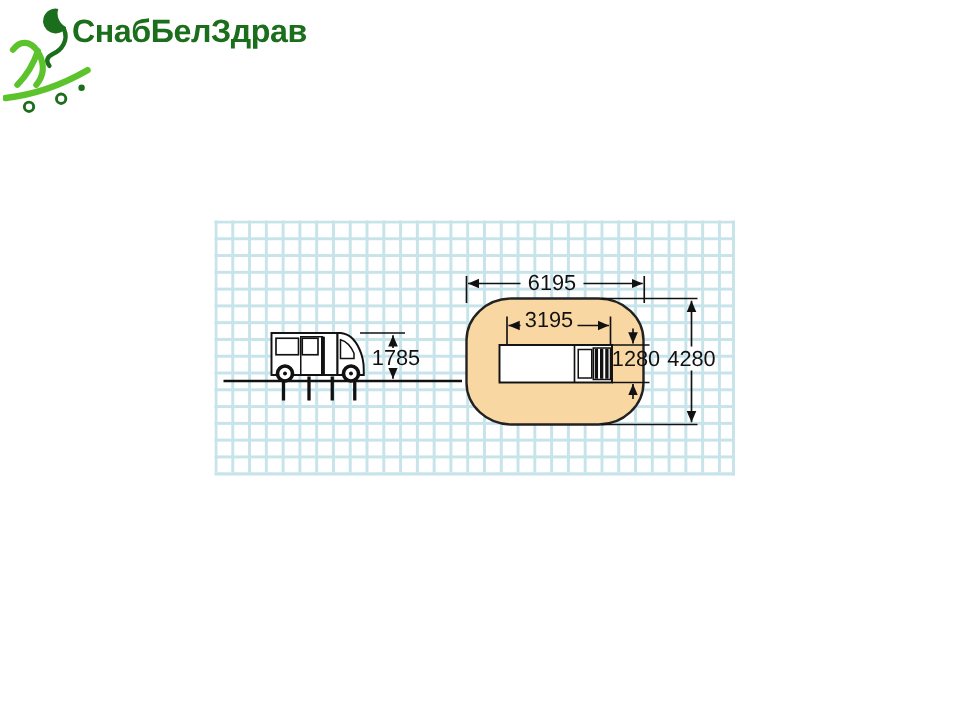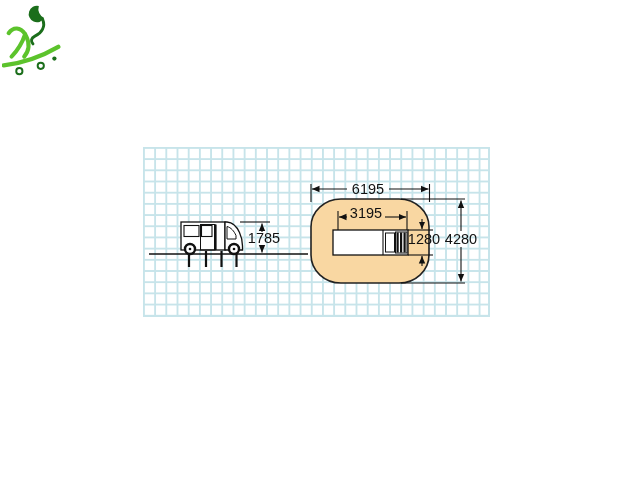--- a/index.html
+++ b/index.html
@@ -37,20 +37,21 @@
       <path d="M37,2 A8.5,8.5 0 1 0 42.5,14.5 A10.5,10.5 0 0 1 37,2 Z" fill="#1b6e1b"></path>
       <path d="M41,16 C44,23 40,30 33,33 C29,35 28.5,38 31,41" stroke="#1b6e1b" stroke-width="3" fill="none" stroke-linecap="round"></path>
       <path d="M6,30 C11,23 18,24 23,31" stroke="#5cc32c" stroke-width="4.2" fill="none" stroke-linecap="round"></path>
       <path d="M23,31 C20,40 15,48 9,54" stroke="#5cc32c" stroke-width="4.2" fill="none" stroke-linecap="round"></path>
       <path d="M24,33 C28,41 27,48 22,54" stroke="#5cc32c" stroke-width="4.2" fill="none" stroke-linecap="round"></path>
       <path d="M1,63 C18,61 38,55 57,44" stroke="#5cc32c" stroke-width="4.5" fill="none" stroke-linecap="round"></path>
       <circle cx="17" cy="69" r="3.2" stroke="#1b6e1b" stroke-width="2" fill="none"></circle>
       <circle cx="39" cy="63.5" r="3.2" stroke="#1b6e1b" stroke-width="2" fill="none"></circle>
       <circle cx="53" cy="56" r="2.2" fill="#1b6e1b"></circle>
     </svg>
+    <span class="brand-text">СнабБелЗдрав</span>
   </div>
 
   <div class="diagram">
     <svg class="drawing" viewBox="0 0 345 168">
       <defs>
         <marker id="ah" markerUnits="userSpaceOnUse" markerWidth="8" markerHeight="8" refX="7.5" refY="4" orient="auto">
           <path d="M0,0.8 L7.5,4 L0,7.2 Z" fill="#111"></path>
         </marker>
       </defs>
 

